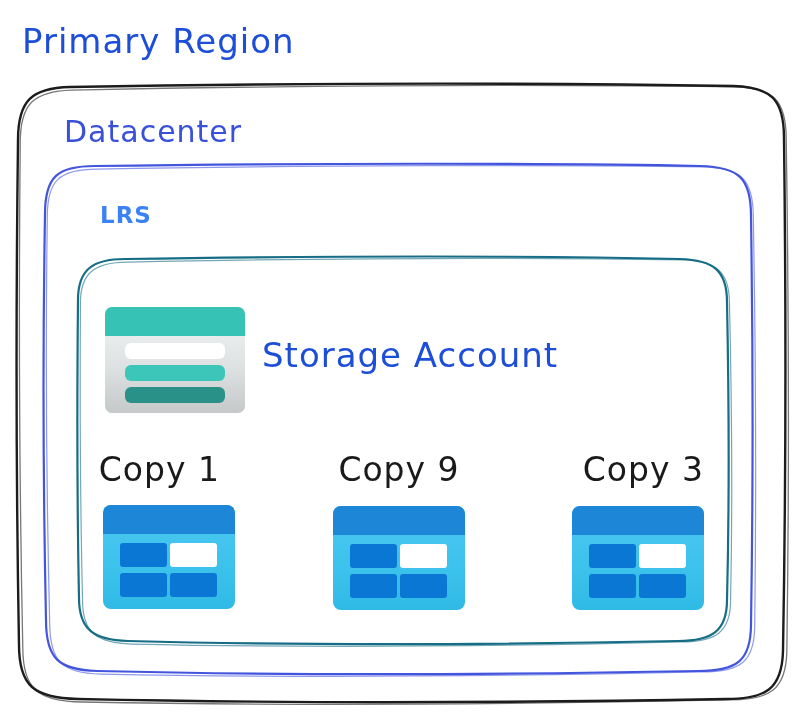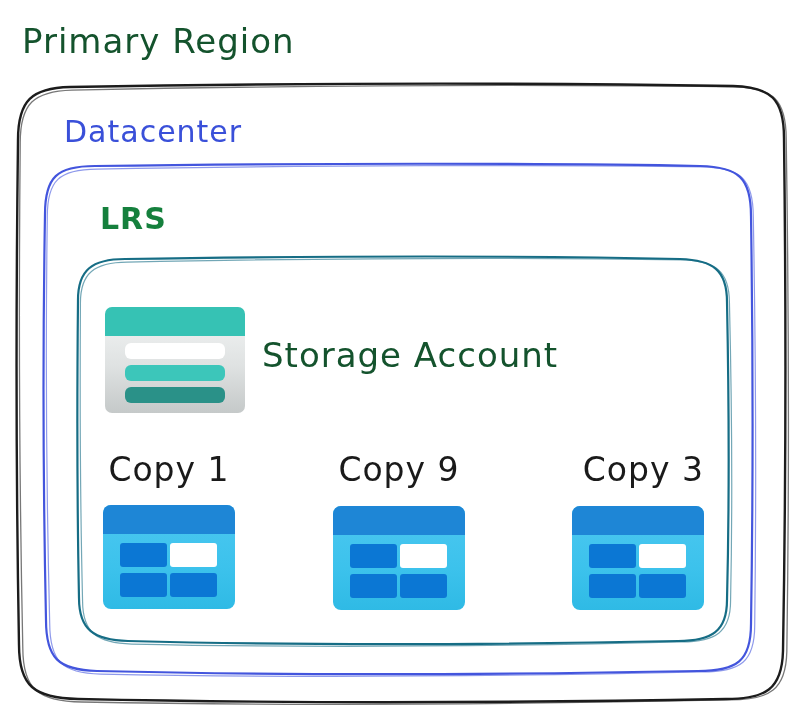--- a/index.html
+++ b/index.html
@@ -14,25 +14,25 @@
   .borders-svg {
     position: absolute;
     left: 0; top: 0;
     width: 800px; height: 719px;
   }
   .label {
     position: absolute;
     white-space: nowrap;
     letter-spacing: 1px;
     line-height: 1.15;
-    color: #14532d;
+    color: #1d4ed8;
   }
   .region-label    { left: 22px;  top: 22px;  font-size: 34px; }
   .datacenter-label{ left: 64px;  top: 115px; font-size: 30px; color: #3a50d9; }
-  .lrs-label       { left: 100px; top: 202px; font-size: 30px; color: #15803d; font-weight: bold; }
+  .lrs-label       { left: 100px; top: 202px; font-size: 23px; color: #3b82f6; font-weight: bold; }
   .storage-label   { left: 262px; top: 336px; font-size: 34px; }
 
   
   .storage-icon {
     position: absolute;
     left: 105px; top: 307px;
     width: 140px; height: 106px;
     border-radius: 7px;
     background: linear-gradient(180deg, #f4f6f6 0%, #dfe2e2 55%, #c5c9c9 100%);
     overflow: hidden;
@@ -81,21 +81,21 @@
   .copy-label {
     position: absolute;
     top: 450px;
     width: 132px;
     text-align: center;
     font-size: 33px;
     letter-spacing: 1px;
     color: #1a1a1a;
     white-space: nowrap;
   }
-  .copy-label-1 { left: 103px; }
+  .copy-label-1 { left: 88px; text-align: right; }
   .copy-label-2 { left: 333px; }
   .copy-label-3 { left: 572px; text-align: right; }
 </style>
 </head>
 <body>
 
 <div class="canvas">
 
   <svg class="borders-svg" viewBox="0 0 800 719">
 

